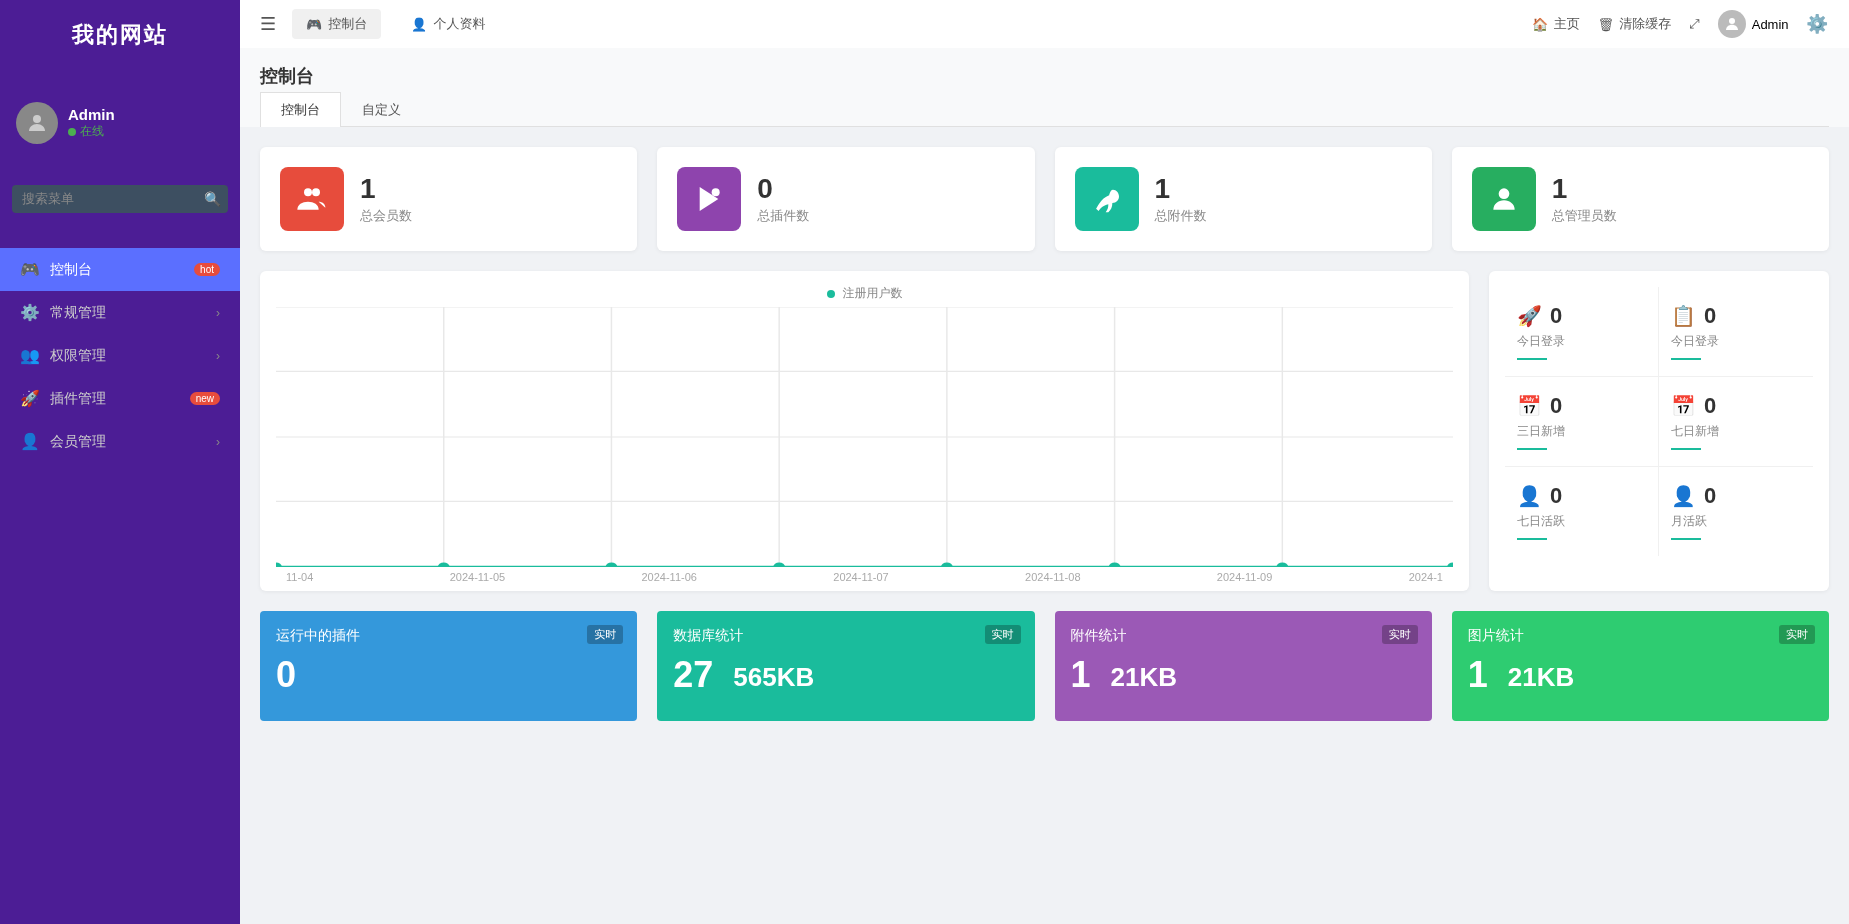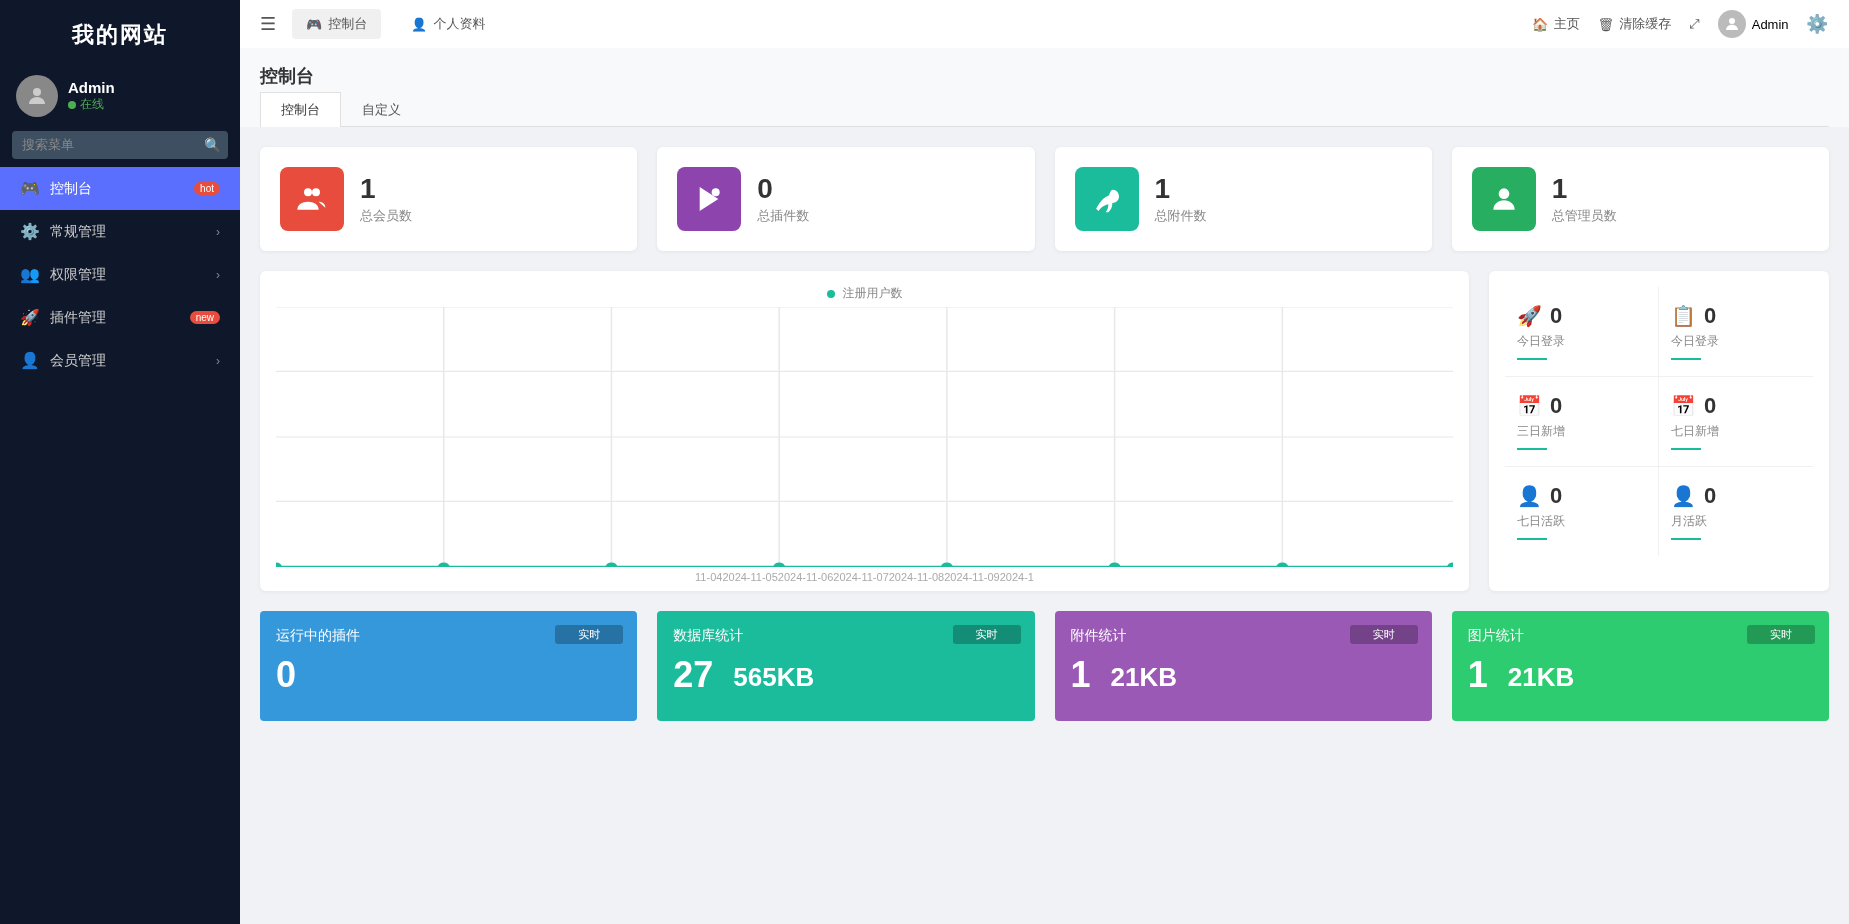--- a/index.html
+++ b/index.html
@@ -2,25 +2,26 @@
 <html><head>
   <meta charset="utf-8">
   <style>
     * { margin: 0; padding: 0; box-sizing: border-box; }
     body { font-family: 'Microsoft YaHei', sans-serif; display: flex; height: 924px; overflow: hidden; background: #f0f2f5; }
 
     
     .sidebar {
       width: 240px;
       min-width: 240px;
-      background: #0f172a;
+      background: #4c1d95;
       color: #fff;
       display: flex;
       flex-direction: column;
       height: 100%;
+      gap: 27px;
     }
     .sidebar-logo {
       text-align: center;
       padding: 20px 0 15px;
       font-size: 22px;
       font-weight: bold;
       color: #fff;
       letter-spacing: 2px;
     }
     .sidebar-user {
@@ -187,21 +188,21 @@
       display: flex; align-items: center; gap: 8px;
       font-size: 12px; color: #888;
     }
     .legend-dot { width: 8px; height: 8px; border-radius: 50%; background: #1abc9c; display: inline-block; }
     .chart-area {
       width: 100%; height: 260px; position: relative;
       margin-top: 20px;
     }
     .chart-svg { width: 100%; height: 100%; }
     .chart-xaxis {
-      display: flex; justify-content: center;
+      display: flex; justify-content: space-between;
       font-size: 11px; color: #aaa;
       padding: 0 10px;
       margin-top: 4px;
     }
 
     
     .user-stats-panel {
       background: #fff;
       border-radius: 6px;
       padding: 16px;
@@ -238,21 +239,21 @@
       min-height: 110px;
     }
     .bottom-card.blue { background: #3498db; }
     .bottom-card.cyan { background: #1abc9c; }
     .bottom-card.purple { background: #9b59b6; }
     .bottom-card.green { background: #2ecc71; }
     .bottom-card-title { font-size: 14px; margin-bottom: 12px; font-weight: 500; }
     .bottom-card-badge {
       position: absolute; top: 14px; right: 14px;
       background: rgba(0,0,0,0.25);
-      font-size: 11px; padding: 2px 23px; border-radius: 3px; font-family: Liberation Mono, monospace;
+      font-size: 11px; padding: 2px 7px; border-radius: 3px; font-family: Liberation Mono, monospace;
     }
     .bottom-card-values {
       display: flex; gap: 20px; align-items: flex-end;
     }
     .bottom-card-num { font-size: 36px; font-weight: bold; line-height: 1; }
     .bottom-card-right { font-size: 26px; font-weight: bold; }
   </style>
 </head>
 <body>
 

